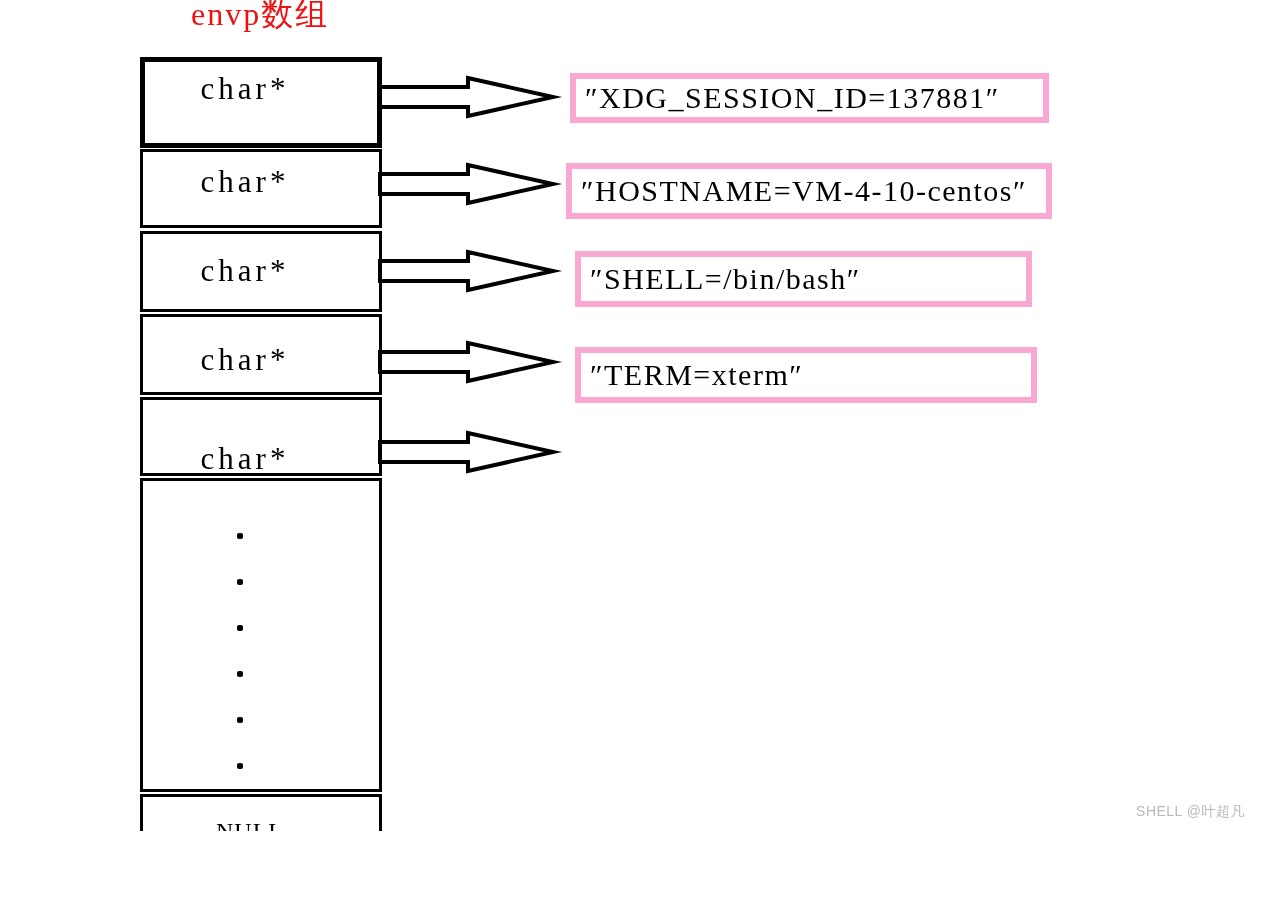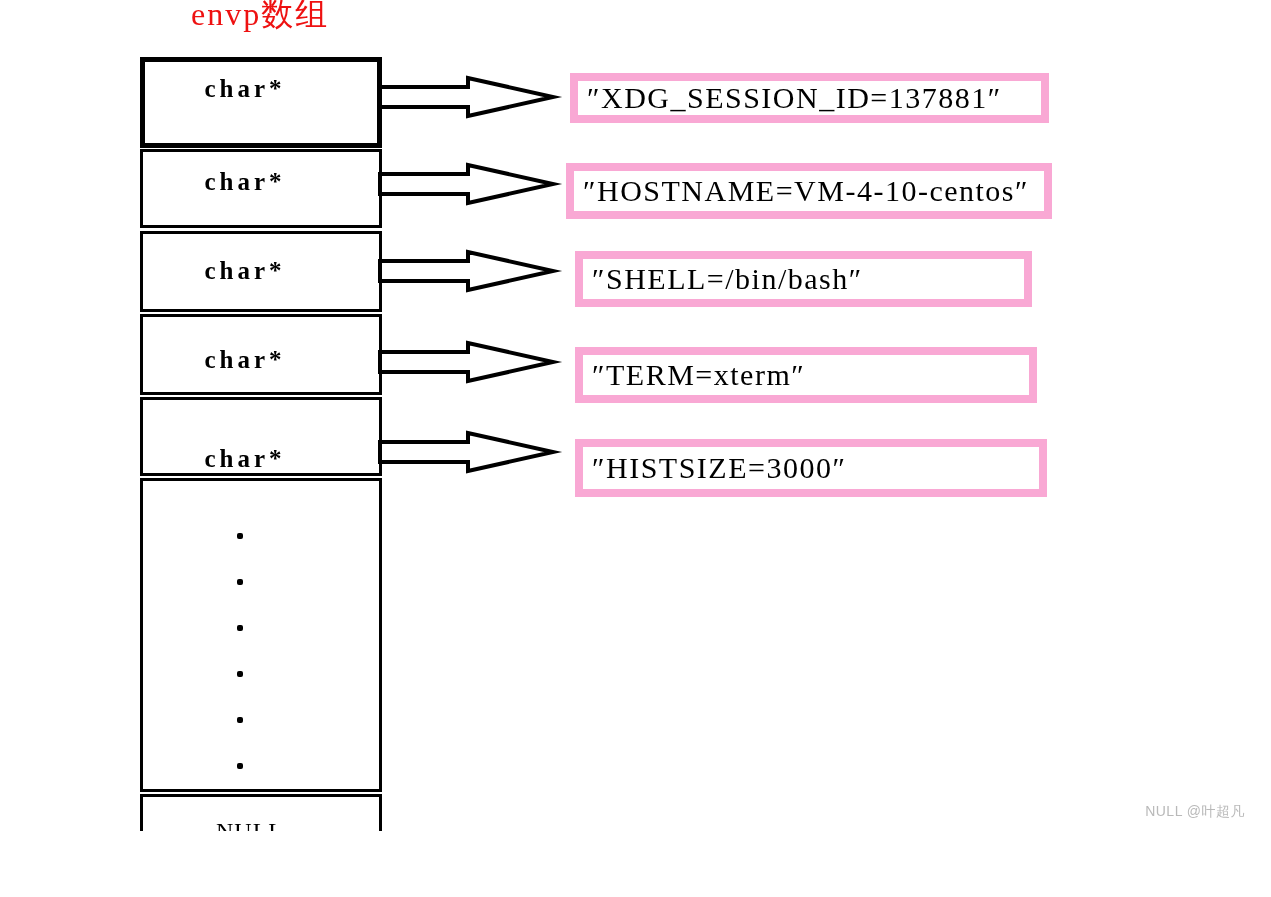--- a/index.html
+++ b/index.html
@@ -34,25 +34,24 @@
     box-sizing: border-box;
     background: #ffffff;
   }
   .cell-first {
     border-width: 5px;
   }
   .cell-label {
     display: block;
     text-align: center;
     padding-right: 32px;
-    font-size: 25px;
+    font-size: 31px;
     line-height: 32px;
     letter-spacing: 4px;
     white-space: nowrap;
-    font-weight: bold;
   }
   .null-label {
     display: block;
     text-align: center;
     padding-right: 22px;
     font-size: 24px;
     line-height: 34px;
     letter-spacing: 1px;
   }
   .dots-col {
@@ -75,21 +74,21 @@
     top: 0;
   }
   .arrow-poly {
     fill: #ffffff;
     stroke: #000000;
     stroke-width: 4;
     stroke-miterlimit: 12;
   }
   .strbox {
     position: absolute;
-    border: 8px solid #f9a8d4;
+    border: 6px solid #f9a8d4;
     box-sizing: border-box;
     background: #ffffff;
     display: flex;
     align-items: center;
     padding-left: 9px;
     font-size: 30px;
     letter-spacing: 1.5px;
     white-space: nowrap;
     text-align: center;
   }
@@ -153,19 +152,16 @@
   </div>
   <div class="strbox" style="left:566px;top:163px;width:486px;height:56px;">
     <span>″HOSTNAME=VM-4-10-centos″</span>
   </div>
   <div class="strbox" style="left:575px;top:251px;width:457px;height:56px;">
     <span>″SHELL=/bin/bash″</span>
   </div>
   <div class="strbox" style="left:575px;top:347px;width:462px;height:56px;">
     <span>″TERM=xterm″</span>
   </div>
-  <div class="strbox" style="left:575px;top:439px;width:472px;height:58px;">
-    <span>″HISTSIZE=3000″</span>
-  </div>
 
-  <div class="watermark">NULL @叶超凡</div>
+  <div class="watermark">SHELL @叶超凡</div>
 
 </div>
 
 </body></html>

